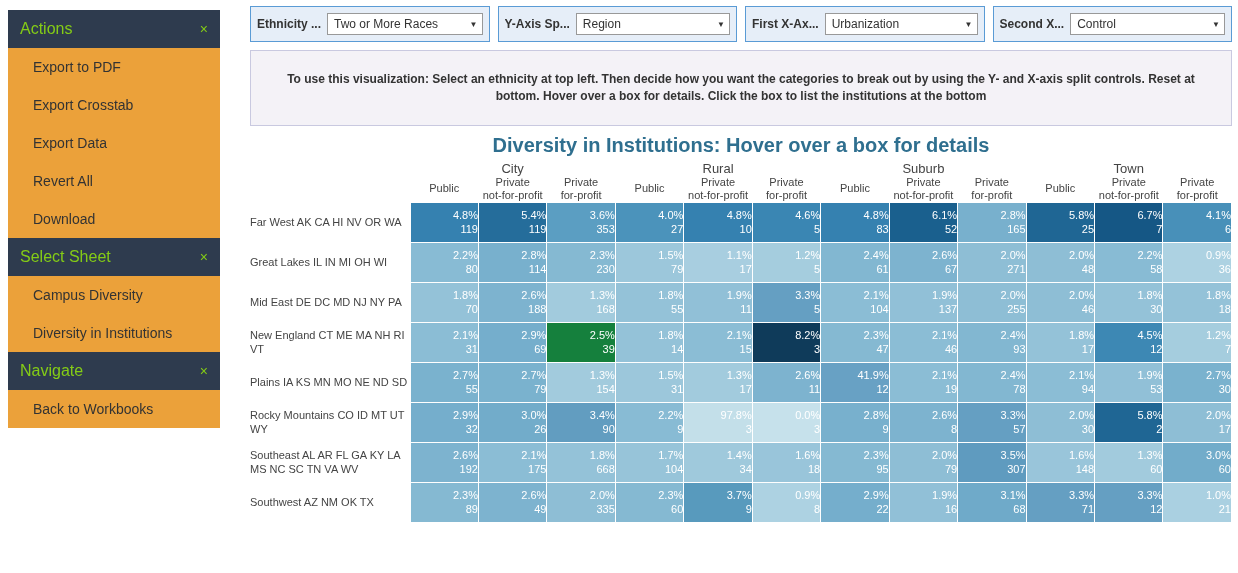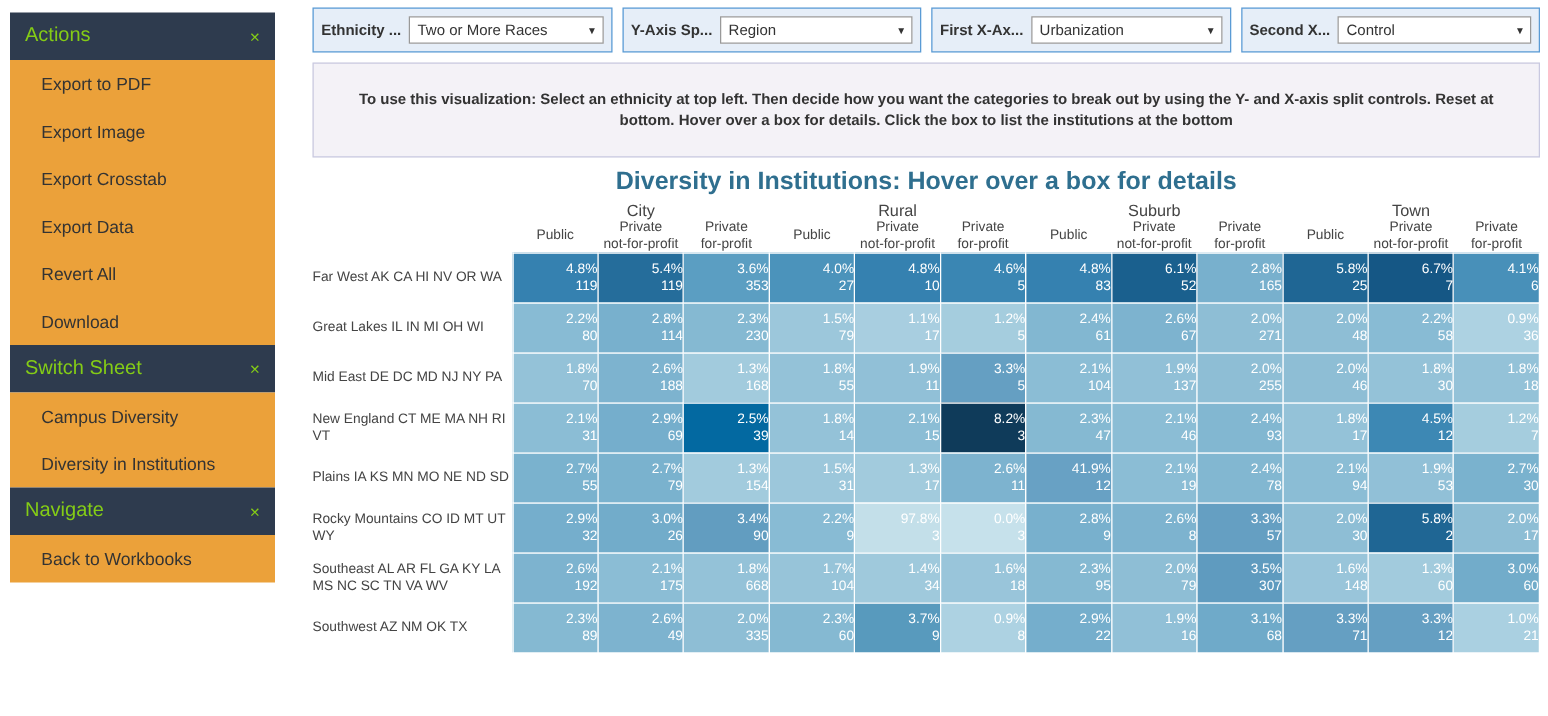--- a/index.html
+++ b/index.html
@@ -32,28 +32,27 @@
 <body>
 
 <div class="layout">
   <div class="sidebar" id="sidebar">
       <div class="section-header">
         <span>Actions</span>
         <span class="x">×</span>
       </div>
       <div class="section-items">
         <div class="item">Export to PDF</div>
-        <div class="item">Export Image</div>
         <div class="item">Export Crosstab</div>
         <div class="item">Export Data</div>
         <div class="item">Revert All</div>
         <div class="item">Download</div>
       </div>
       <div class="section-header">
-        <span>Switch Sheet</span>
+        <span>Select Sheet</span>
         <span class="x">×</span>
       </div>
       <div class="section-items">
         <div class="item">Campus Diversity</div>
         <div class="item">Diversity in Institutions</div>
       </div>
       <div class="section-header">
         <span>Navigate</span>
         <span class="x">×</span>
       </div>
@@ -287,21 +286,21 @@
           <tr>
             <td class="row-label">New England CT ME MA NH RI VT</td>
             <td class="cell" style="background: rgb(139, 189, 213);">
               <span class="pct">2.1%</span>
               <span class="cnt">31</span>
             </td>
             <td class="cell" style="background: rgb(117, 174, 204);">
               <span class="pct">2.9%</span>
               <span class="cnt">69</span>
             </td>
-            <td class="cell" style="background: #0369a1;">
+            <td class="cell" style="background: #15803d;">
               <span class="pct">2.5%</span>
               <span class="cnt">39</span>
             </td>
             <td class="cell" style="background: rgb(148, 194, 216);">
               <span class="pct">1.8%</span>
               <span class="cnt">14</span>
             </td>
             <td class="cell" style="background: rgb(139, 189, 213);">
               <span class="pct">2.1%</span>
               <span class="cnt">15</span>

